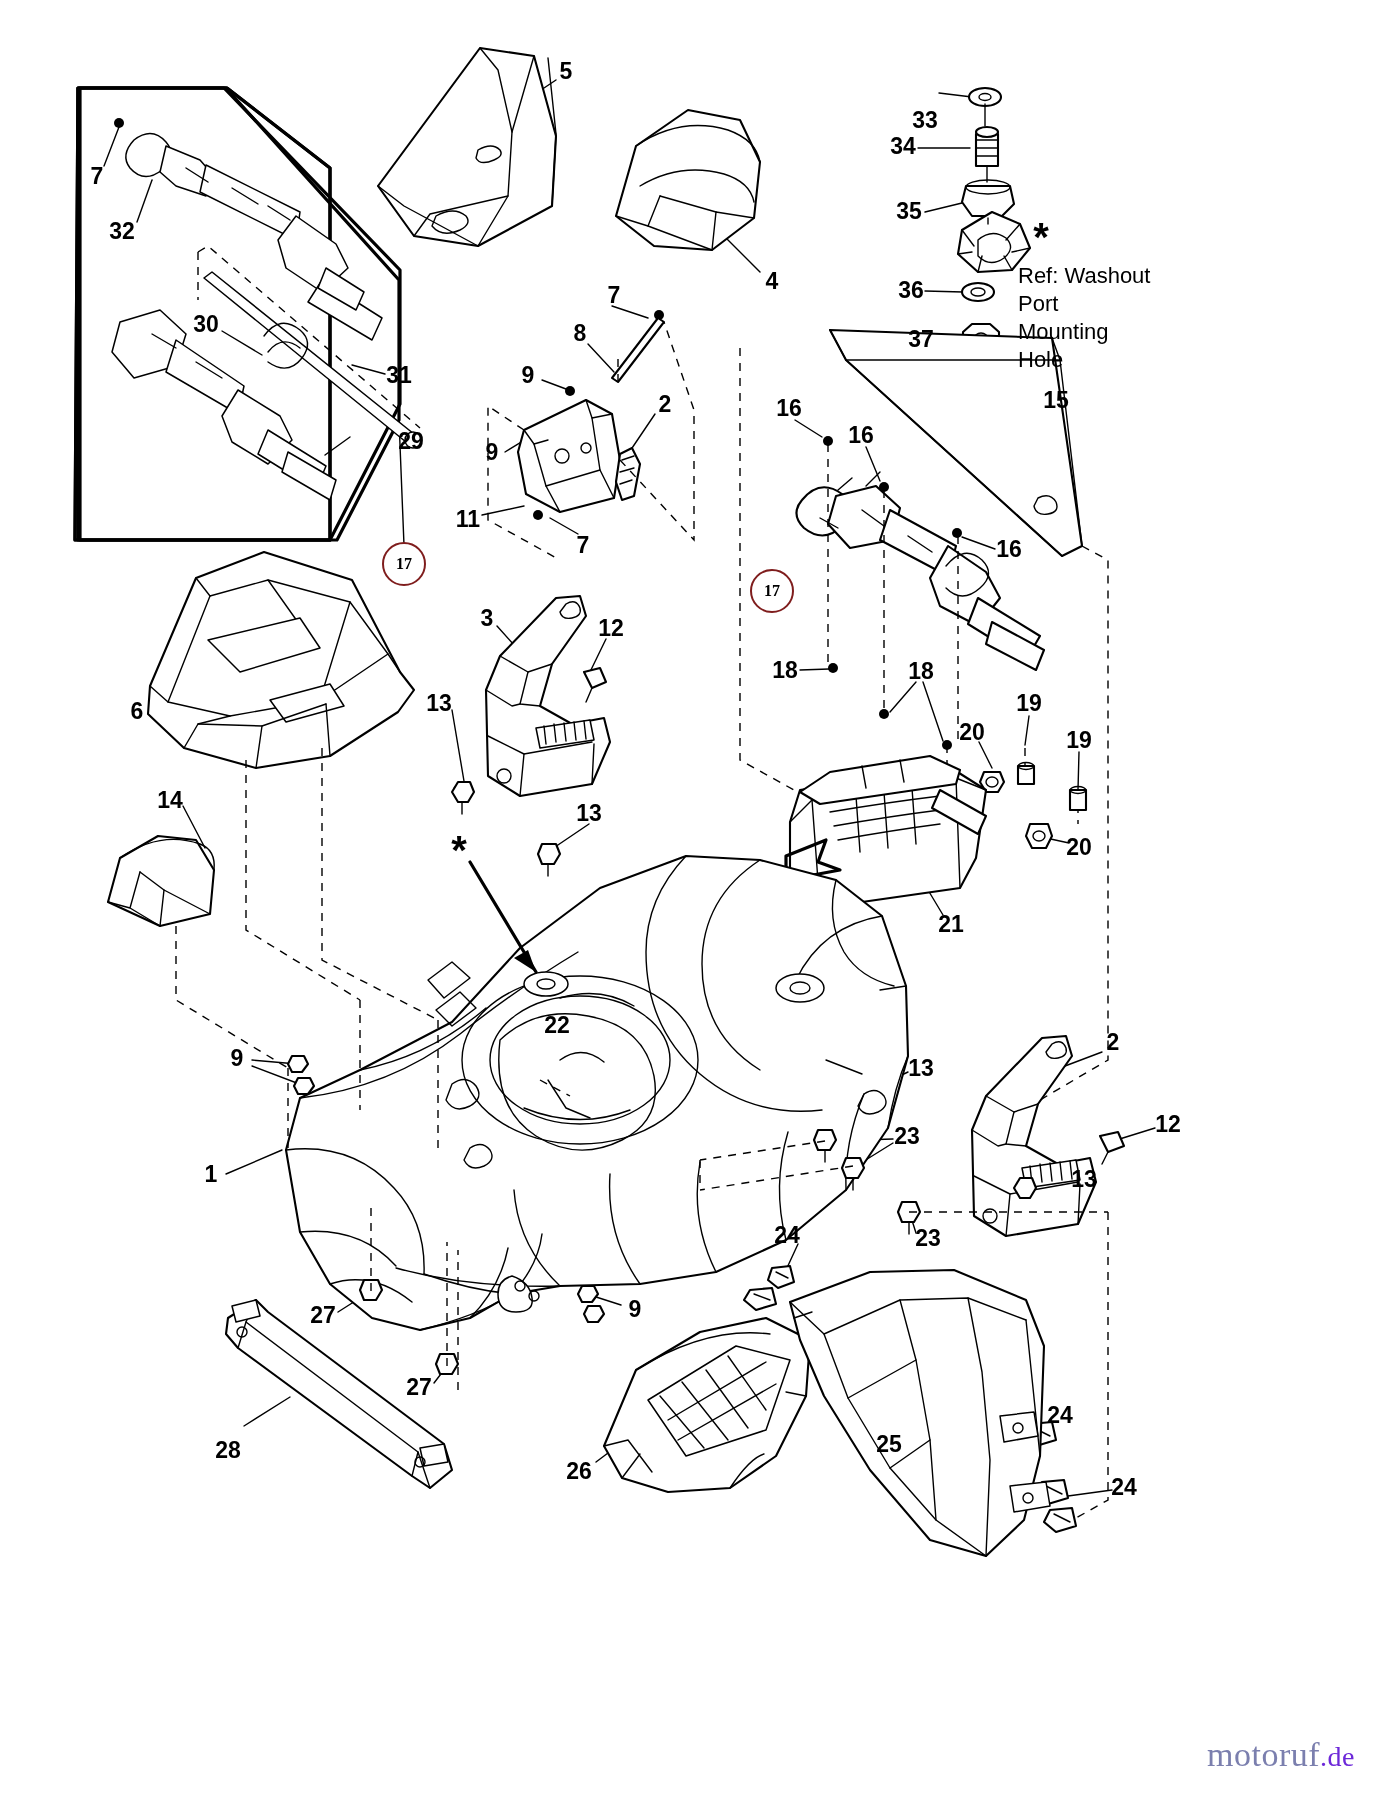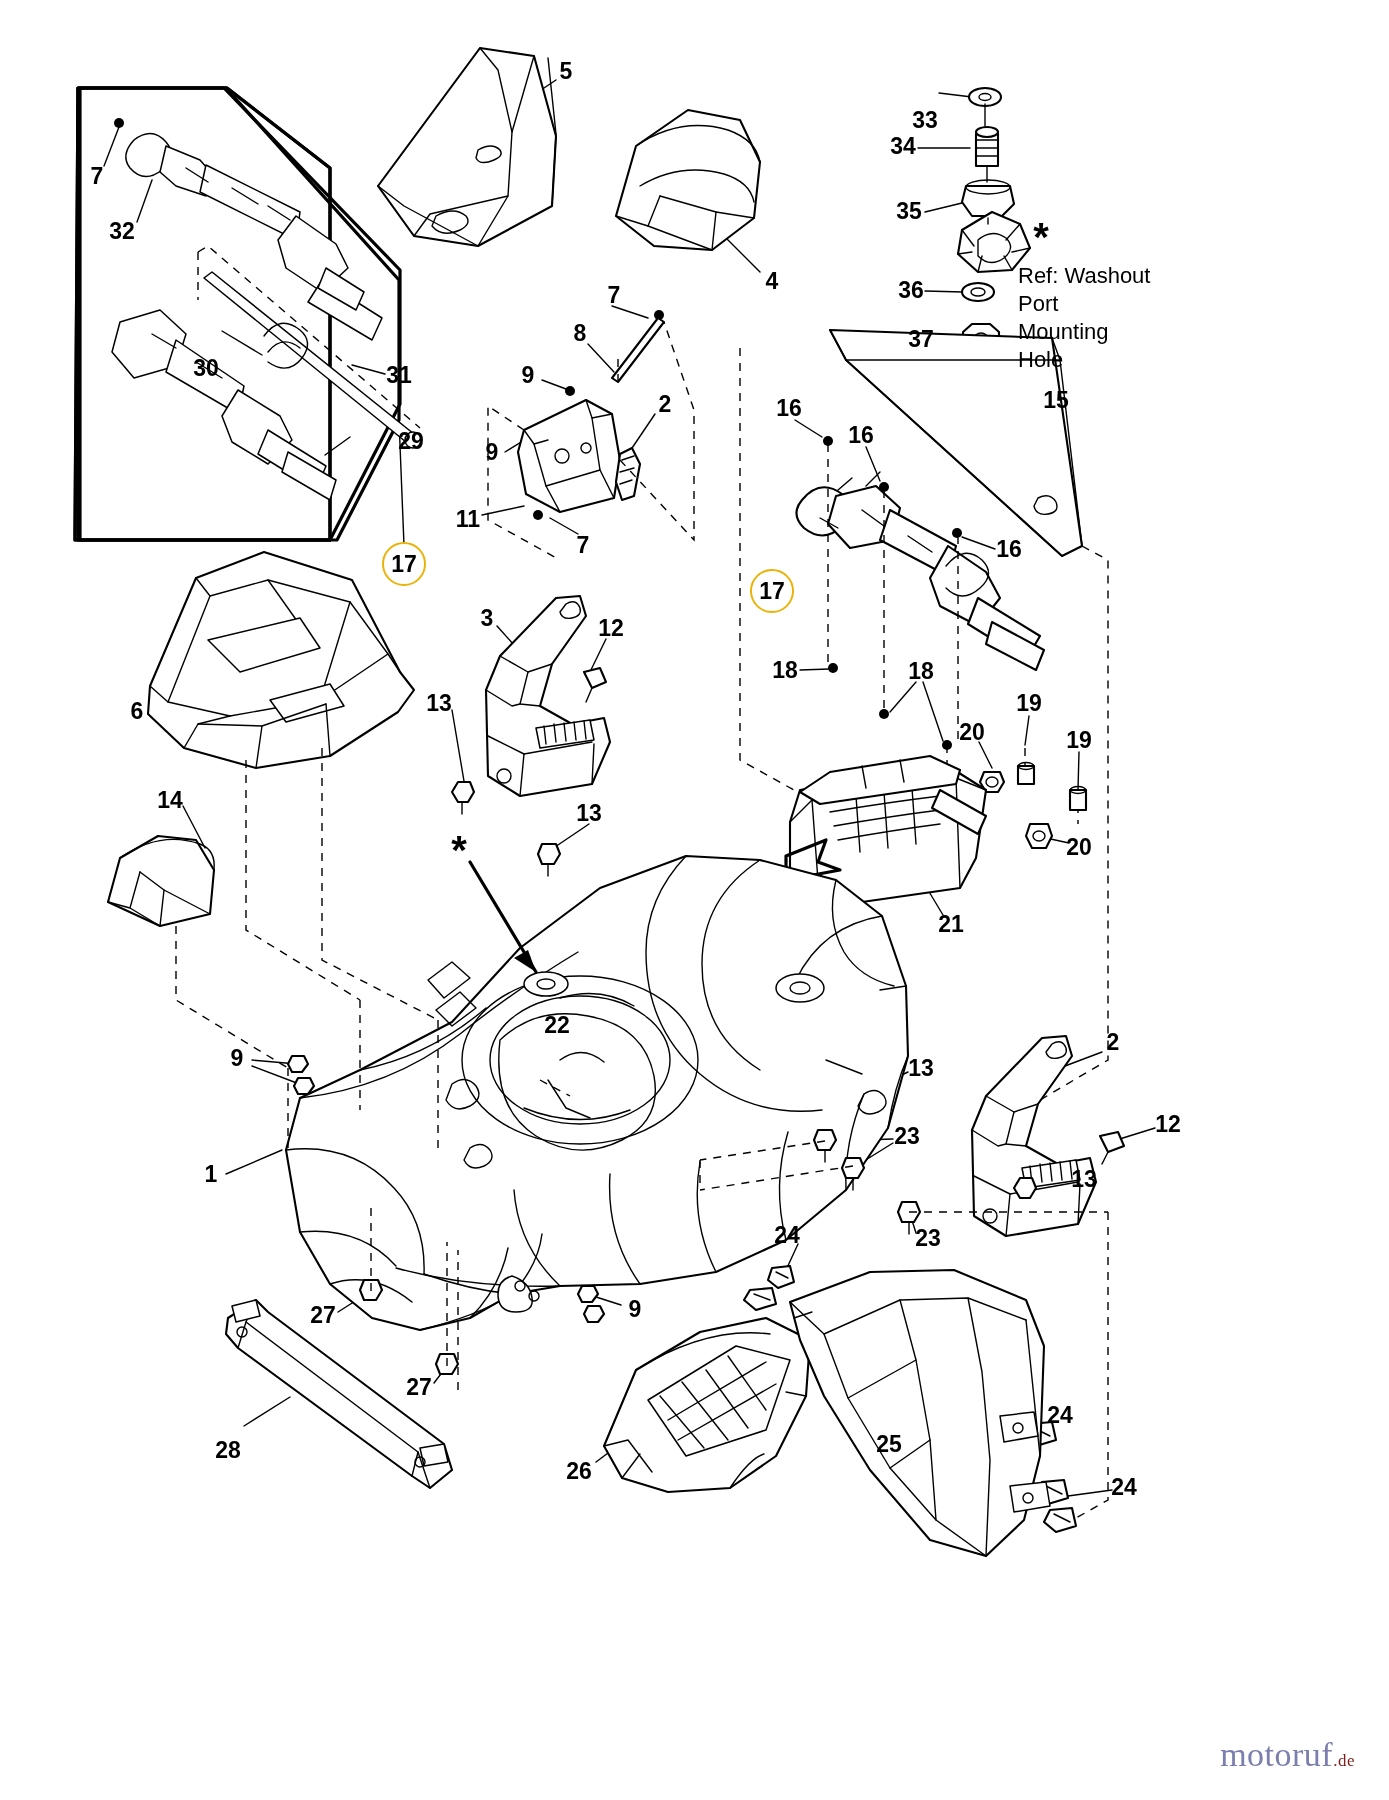--- a/index.html
+++ b/index.html
@@ -49,44 +49,45 @@
     font-size: 40px;
     font-weight: 700;
     color: #000000;
     transform: translate(-50%, -50%);
     line-height: 1;
   }
   .ringnum {
     position: absolute;
     width: 40px;
     height: 40px;
-    border: 2px solid #eab308;
+    border: 2px solid #7f1d1d;
     border-radius: 50%;
     transform: translate(-50%, -50%);
     display: flex;
     align-items: center;
     justify-content: center;
-    font-size: 23px;
+    font-size: 16px;
     font-weight: 700;
     color: #000;
     background: #fff;
+    font-family: Liberation Serif, serif;
   }
   #watermark {
     position: absolute;
     right: 34px;
     bottom: 26px;
     font-family: "Liberation Serif", serif;
     font-size: 34px;
     letter-spacing: 0.5px;
     color: #7b7fae;
     user-select: none;
   }
   #watermark .de {
-    color: #7f1d1d;
-    font-size: 17px;
+    color: #6d28d9;
+    font-size: 28px;
   }
 </style>
 </head>
 <body>
 
 <div id="sheet">
 
   <svg id="art" viewBox="0 0 1389 1800" xmlns="http://www.w3.org/2000/svg">
     <defs>
       <style>
@@ -538,21 +539,21 @@
       <path d="M360 1000 L360 1110"></path>
       <path d="M1108 1212 L1108 1500 L1076 1518"></path>
       <path d="M700 1160 L700 1186"></path>
       <path d="M458 1390 L458 1250"></path>
     </g>
   </svg>
 
   <div id="text-layer">
       <div class="callout" style="left: 97px; top: 176px;">7</div>
       <div class="callout" style="left: 122px; top: 231px;">32</div>
-      <div class="callout" style="left: 206px; top: 324px; margin-top: 44px;">30</div>
+      <div class="callout" style="left: 206px; top: 324px;">30</div>
       <div class="callout" style="left: 399px; top: 375px;">31</div>
       <div class="callout" style="left: 363px; top: 441px; margin-left: 48px;">29</div>
       <div class="callout" style="left: 566px; top: 71px;">5</div>
       <div class="callout" style="left: 772px; top: 281px;">4</div>
       <div class="callout" style="left: 614px; top: 295px;">7</div>
       <div class="callout" style="left: 580px; top: 333px;">8</div>
       <div class="callout" style="left: 528px; top: 375px;">9</div>
       <div class="callout" style="left: 492px; top: 452px;">9</div>
       <div class="callout" style="left: 665px; top: 404px;">2</div>
       <div class="callout" style="left: 468px; top: 519px;">11</div>

